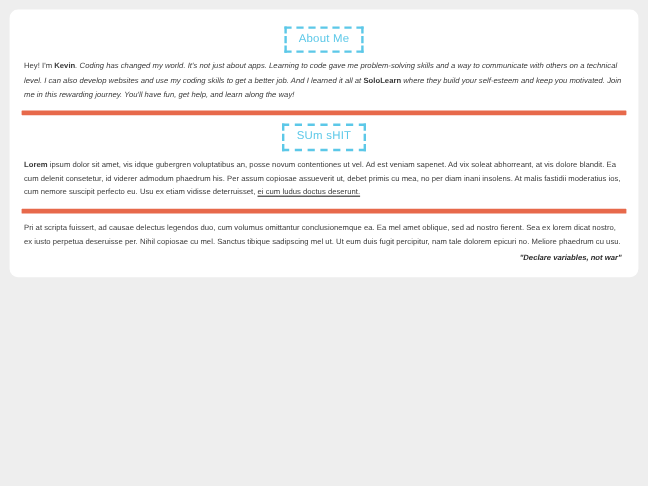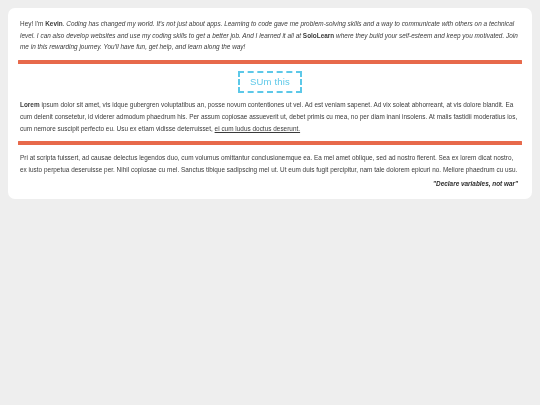--- a/index.html
+++ b/index.html
@@ -89,26 +89,29 @@
   .sect { margin: 0; }
   .sect-body { margin: 0; }
 </style>
 </head>
 <body>
 
 <div class="page">
   <div class="card" id="card">
 
   <div class="sect">
+        <div class="heading-wrap">
+          <div class="heading-box">About Me</div>
+        </div>
         <p class="para sect-body"><span>Hey! I'm </span><strong>Kevin</strong><em>. Coding has changed my world. It's not just about apps. Learning to code gave me problem-solving skills and a way to communicate with others on a technical level. I can also develop websites and use my coding skills to get a better job. And I learned it all at </em><strong>SoloLearn</strong><em> where they build your self-esteem and keep you motivated. Join me in this rewarding journey. You'll have fun, get help, and learn along the way!</em></p>
       </div>
       <div class="divider"></div>
       <div class="sect">
         <div class="heading-wrap">
-          <div class="heading-box">SUm this</div>
+          <div class="heading-box">SUm sHIT</div>
         </div>
         <p class="para sect-body"><strong>Lorem</strong><span> ipsum dolor sit amet, vis idque gubergren voluptatibus an, posse novum contentiones ut vel. Ad est veniam sapenet. Ad vix soleat abhorreant, at vis dolore blandit. Ea cum delenit consetetur, id viderer admodum phaedrum his. Per assum copiosae assueverit ut, debet primis cu mea, no per diam inani insolens. At malis fastidii moderatius ios, cum nemore suscipit perfecto eu. Usu ex etiam vidisse deterruisset, </span><span class="linky">ei cum ludus doctus deserunt.</span></p>
       </div>
       <div class="divider"></div>
       <div class="sect">
         <p class="para sect-body"><span>Pri at scripta fuissert, ad causae delectus legendos duo, cum volumus omittantur conclusionemque ea. Ea mel amet oblique, sed ad nostro fierent. Sea ex lorem dicat nostro, ex iusto perpetua deseruisse per. Nihil copiosae cu mel. Sanctus tibique sadipscing mel ut. Ut eum duis fugit percipitur, nam tale dolorem epicuri no. Meliore phaedrum cu usu.</span></p>
       </div>
       <p class="quote">"Declare variables, not war"</p>
     </div>
 </div>

